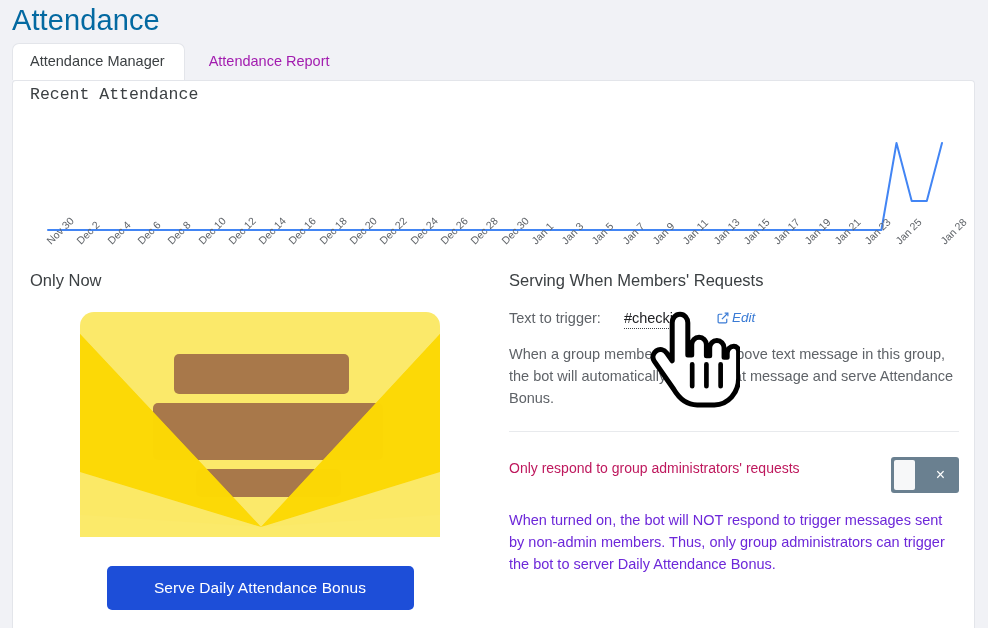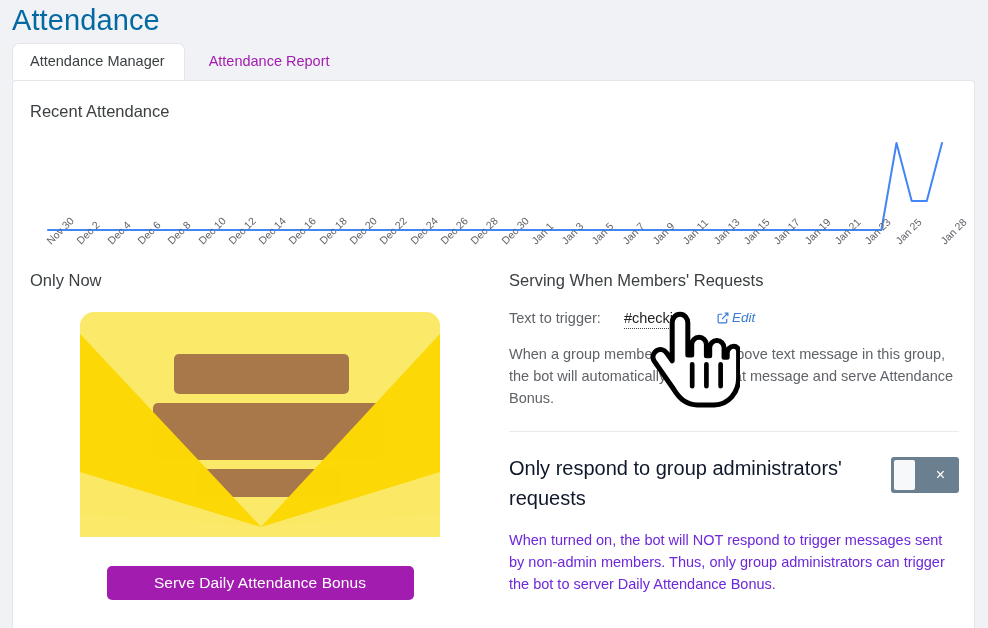--- a/index.html
+++ b/index.html
@@ -64,21 +64,21 @@
   }
 
   
   .section-heading {
     font-size: 16.5px;
     color: #3c4043;
     font-weight: 400;
   }
   .chart-title {
     position: absolute;
-    left: 17px; top: 21px;
+    left: 17px; top: 4px; font-family: Liberation Mono, monospace;
   }
   .chart-wrap {
     position: absolute;
     left: 17px; top: 48px;
     width: 930px;
     height: 145px;
   }
   .chart-svg { display: block; }
   .tick-label {
     position: absolute;
@@ -108,22 +108,22 @@
     width: 360px;
     margin: 0 auto;
   }
   .envelope-svg { display: block; width: 360px; height: 225px; }
 
   
   .serve-btn {
     display: block;
     margin: 29px auto 4px auto;
     width: 307px;
-    height: 34px;
-    background: #a21caf;
+    height: 44px;
+    background: #1d4ed8;
     color: #ffffff;
     border: none;
     border-radius: 5px;
     font-size: 15.5px;
     font-family: "Liberation Sans", sans-serif;
     cursor: pointer;
     letter-spacing: 0.1px;
   }
 
   
@@ -169,22 +169,22 @@
   }
 
   
   .toggle-block {
     display: flex;
     align-items: flex-start;
     justify-content: space-between;
     margin-top: 21px;
   }
   .toggle-title {
-    font-size: 20px;
-    color: #0f172a;
+    font-size: 14px;
+    color: #be185d;
     line-height: 30px;
     max-width: 340px;
   }
   .toggle {
     flex: 0 0 auto;
     width: 68px;
     height: 36px;
     background: #6a8090;
     border-radius: 3px;
     position: relative;

